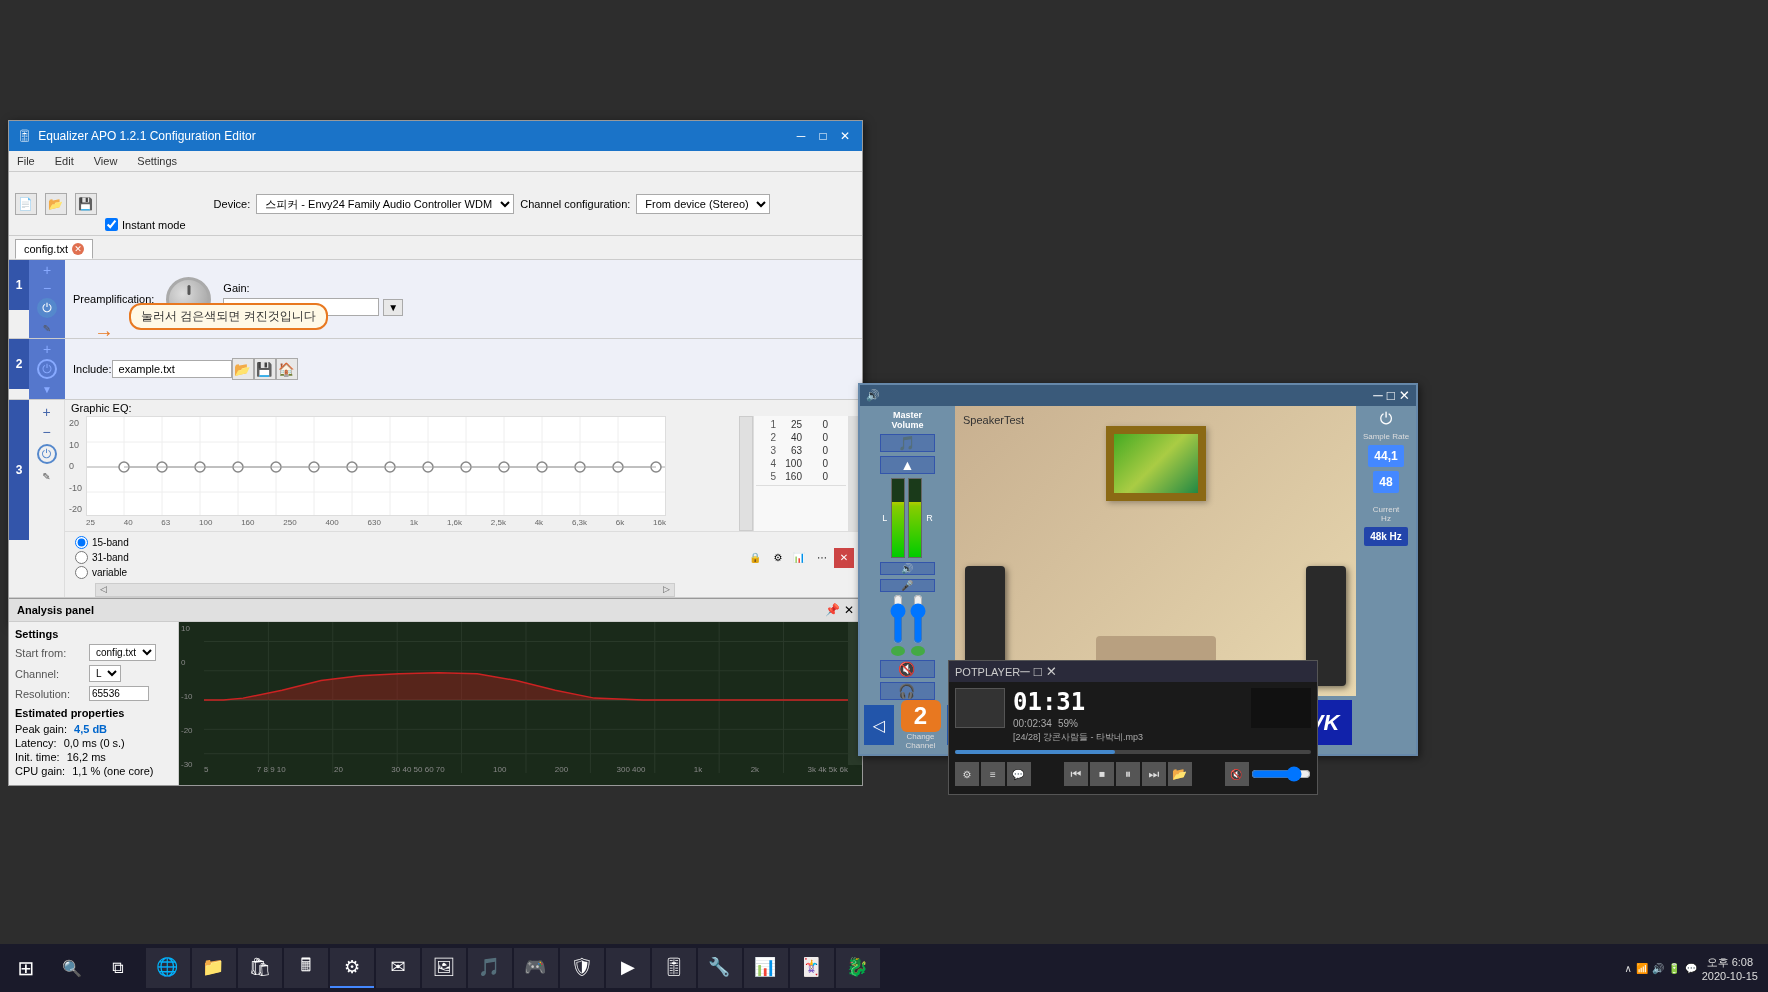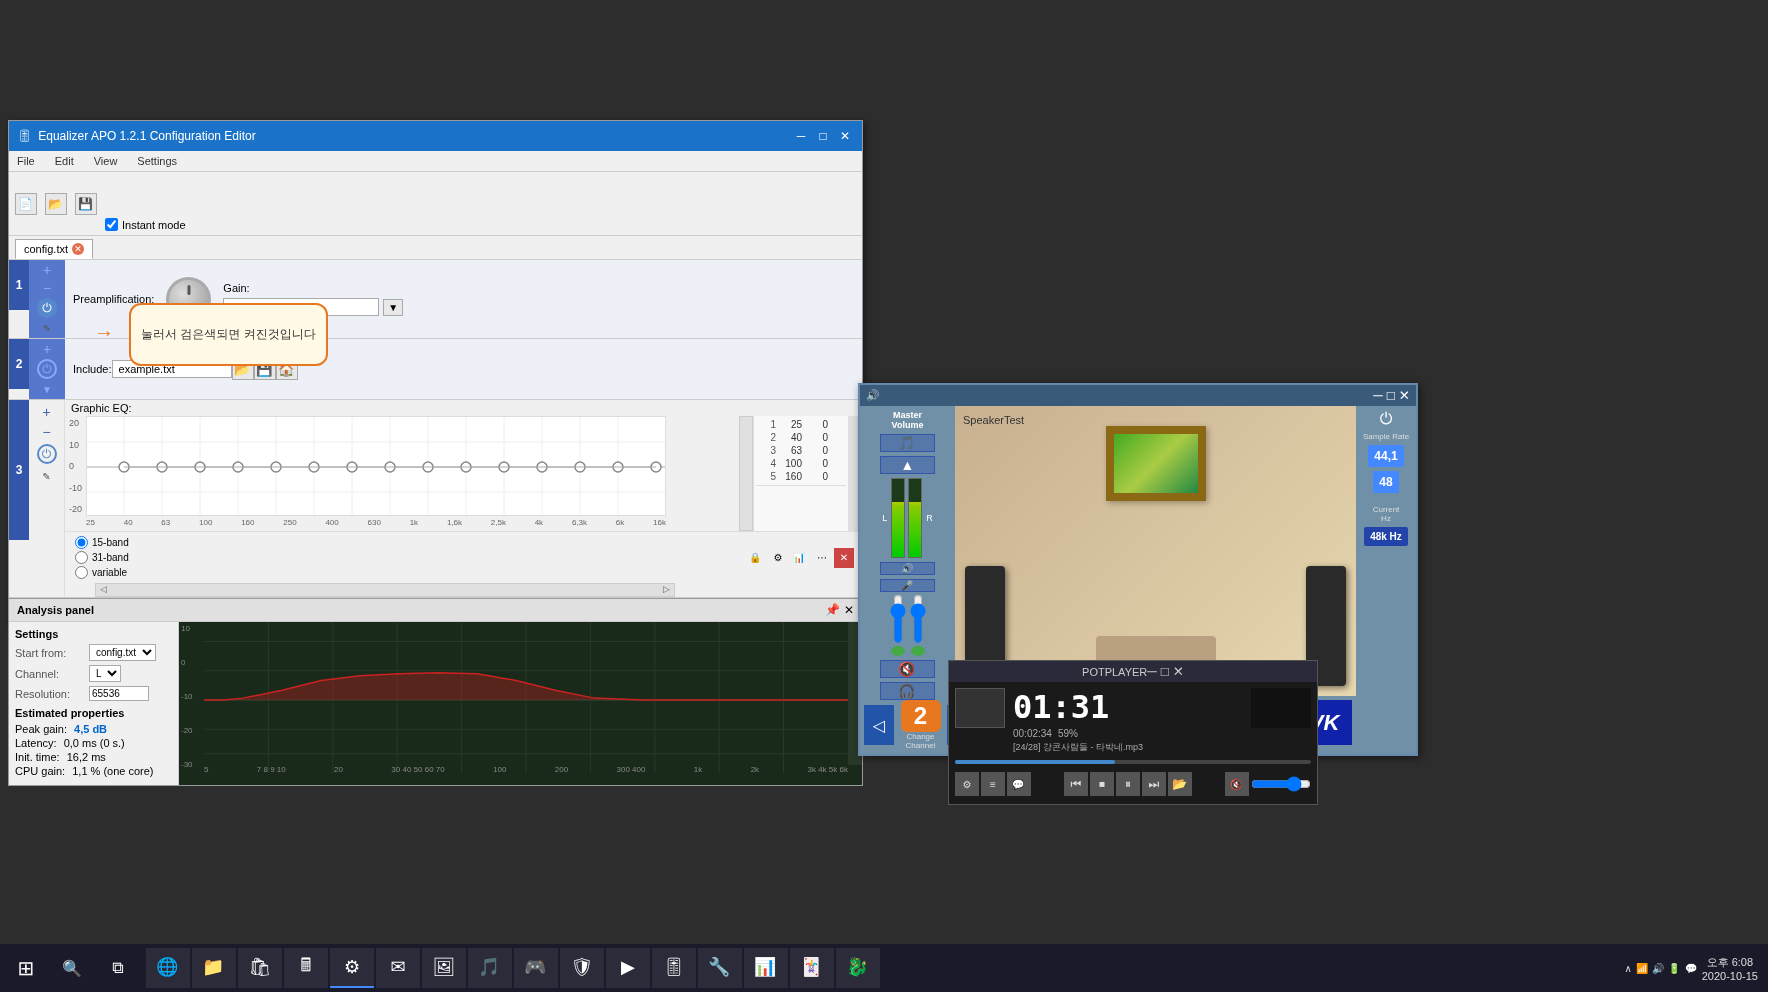--- a/index.html
+++ b/index.html
@@ -155,21 +155,21 @@
     }
 
     
     #annotation-bubble {
       position: absolute;
       top: 182px;
       left: 120px;
       background: #fff9e6;
       border: 2px solid #e87820;
       border-radius: 12px;
-      padding: 21px 10px;
+      padding: 3px 10px;
       font-size: 12px;
       color: #333;
       z-index: 100;
       white-space: nowrap;
     }
 
     #annotation-arrow {
       position: absolute;
       top: 198px;
       left: 85px;
@@ -388,31 +388,31 @@
       background: #1a1a1a;
       border: 1px solid #555;
     }
 
     #potplayer-titlebar {
       background: #2a2a3a;
       color: #ccc;
       padding: 3px 6px;
       display: flex;
       align-items: center;
-      justify-content: center;
+      justify-content: flex-start;
       font-size: 11px;
     }
 
     #potplayer-body {
       padding: 6px;
       color: #ddd;
     }
 
     .time-display {
-      font-size: 32px;
+      font-size: 24px;
       font-weight: bold;
       color: white;
       font-family: monospace;
     }
 
     .progress-bar {
       width: 100%;
       height: 4px;
       background: #444;
       margin: 6px 0;
@@ -708,20 +708,30 @@
   </div>
 
   <div id="eq-toolbar">
     <button class="toolbar-btn">📄</button>
     <button class="toolbar-btn">📂</button>
     <button class="toolbar-btn">💾</button>
     <label class="instant-mode-label">
       <input type="checkbox" checked="" style="">
       <span>Instant mode</span>
     </label>
+    <div class="device-section">
+      <span>Device:</span>
+      <select class="device-select">
+        <option>스피커 - Envy24 Family Audio Controller WDM</option>
+      </select>
+      <span>Channel configuration:</span>
+      <select class="device-select">
+        <option>From device (Stereo)</option>
+      </select>
+    </div>
   </div>
 
   <div id="eq-tabs">
     <div class="tab active">
       <span>config.txt</span>
       <div class="tab-close">✕</div>
     </div>
   </div>
 
   <div id="annotation-bubble">

